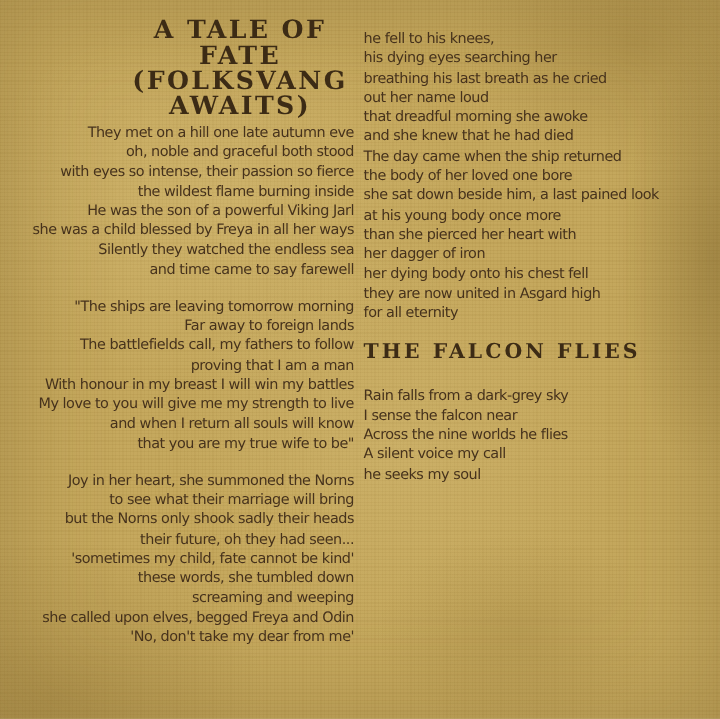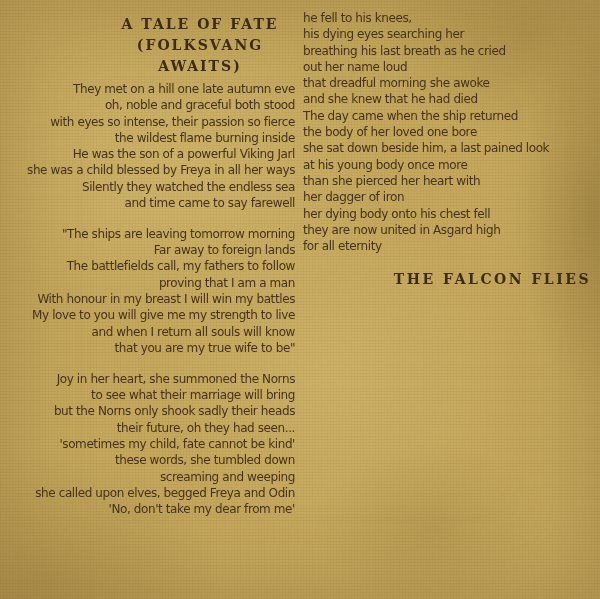--- a/index.html
+++ b/index.html
@@ -19,32 +19,32 @@
       repeating-linear-gradient(90deg, rgba(90,70,25,0.03)  0 1px, rgba(255,240,190,0.025) 1px 3px);
     box-shadow: inset 0 0 90px rgba(104,80,32,0.30);
     font-family:"DejaVu Sans", sans-serif;
     color:#44311b;
   }
   .col-left{
     position:absolute; top:14px; left:10px; width:285px;
     text-align:right;
   }
   .col-right{
-    position:absolute; top:10px; left:303px; width:288px;
+    position:absolute; top:24px; left:303px; width:288px;
     text-align:left;
   }
   .song-title{
     font-family:"DejaVu Serif", serif;
-    font-size:14px; font-weight:bold;
+    font-size:21px; font-weight:bold;
     letter-spacing:2px; line-height:21px;
     color:#3c2b15;
     white-space:pre-line;
   }
   .title-1{ margin:0 0 4px 0; width:200px; margin-left:90px; text-align:center; }
-  .title-2{ margin:6px 0 17px 0; text-align:right; font-size:14px; letter-spacing:2.5px; }
+  .title-2{ margin:6px 0 17px 0; text-align:left; font-size:17px; letter-spacing:2.5px; }
   .stanza{
     white-space:pre-line;
     font-size:12px; letter-spacing:-0.4px;
     line-height:16.3px;
     margin:0 0 14.5px 0;
     color:#46321c;
   }
   .col-right .stanza{ margin-bottom:15px; }
 </style>
 </head>
@@ -92,15 +92,20 @@
 The day came when the ship returned
 the body of her loved one bore
 she sat down beside him, a last pained look
 at his young body once more
 than she pierced her heart with
 her dagger of iron
 her dying body onto his chest fell
 they are now united in Asgard high
 for all eternity</p>
     <h2 class="song-title title-2">THE FALCON FLIES</h2>
+    <p class="stanza">Rain falls from a dark-grey sky
+I sense the falcon near
+Across the nine worlds he flies
+A silent voice my call
+he seeks my soul</p>
   </div>
 
 </div>
 
 </body></html>

